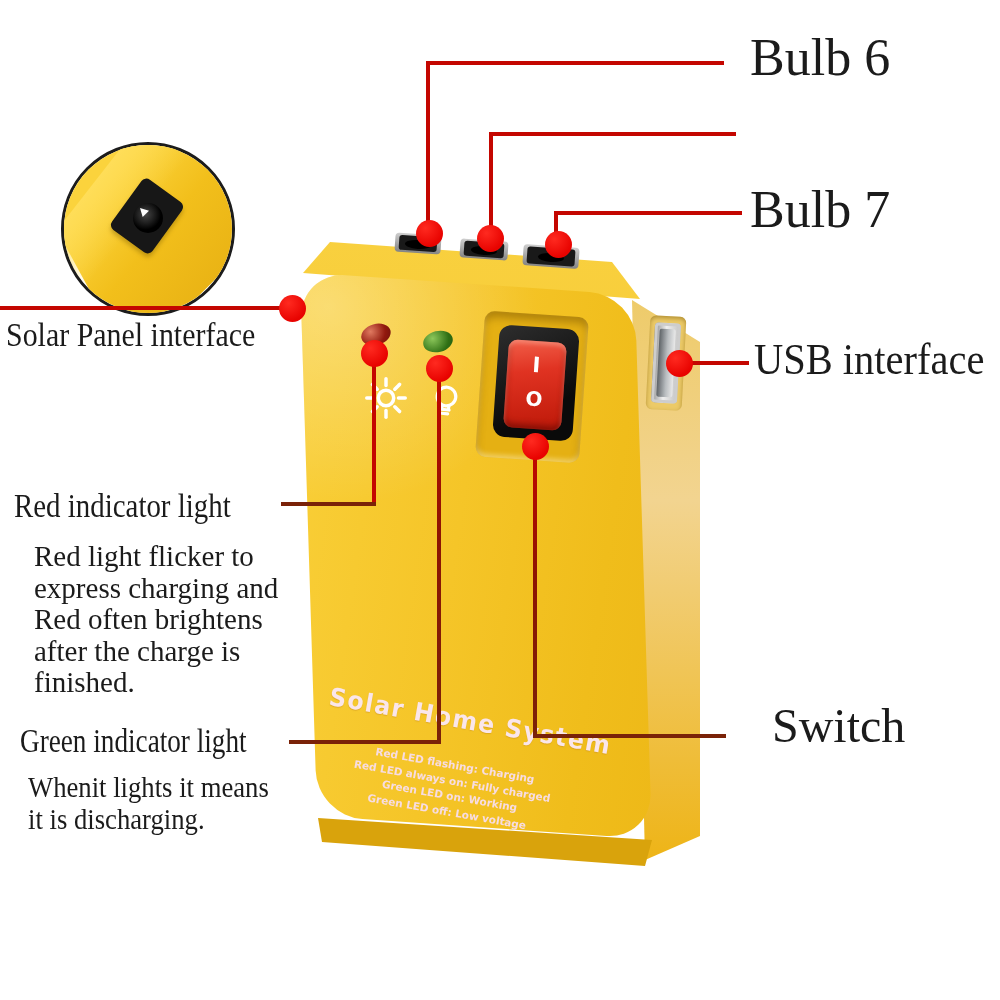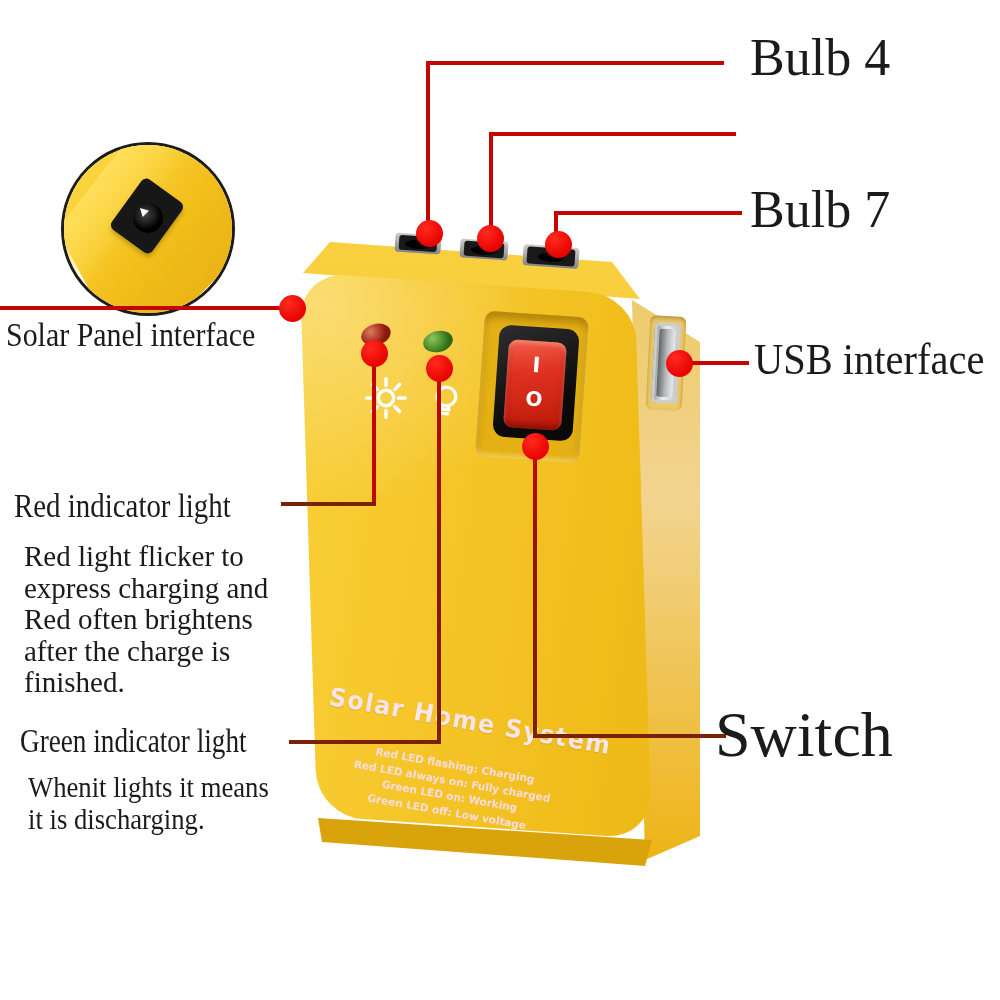--- a/index.html
+++ b/index.html
@@ -188,28 +188,28 @@
 
   <div class="dot" style="left:429px;top:233px;"></div>
   <div class="dot" style="left:490px;top:238px;"></div>
   <div class="dot" style="left:558px;top:244px;"></div>
   <div class="dot" style="left:292px;top:308px;"></div>
   <div class="dot" style="left:679px;top:363px;"></div>
   <div class="dot" style="left:374px;top:353px;"></div>
   <div class="dot" style="left:439px;top:368px;"></div>
   <div class="dot" style="left:535px;top:446px;"></div>
 
-  <div class="lbl" style="left:750px;top:28px;font-size:52px;">Bulb 4</div>
+  <div class="lbl" style="left:750px;top:28px;font-size:52px;">Bulb 6</div>
   <div class="lbl" style="left:750px;top:180px;font-size:52px;">Bulb 7</div>
   <div class="lbl" style="left:6px;top:316px;font-size:34px;transform:scaleX(.88);">Solar Panel interface</div>
   <div class="lbl" style="left:754px;top:334px;font-size:44px;transform:scaleX(.92);">USB interface</div>
   <div class="lbl" style="left:14px;top:487px;font-size:34px;transform:scaleX(.85);">Red indicator light</div>
-  <div class="note" style="left:24px;top:541px;">Red light flicker to
+  <div class="note" style="left:34px;top:541px;">Red light flicker to
 express charging and
 Red often brightens
 after the charge is
 finished.</div>
   <div class="lbl" style="left:20px;top:722px;font-size:34px;transform:scaleX(.80);">Green indicator light</div>
   <div class="note" style="left:28px;top:772px;transform:scaleX(.92);">Whenit lights it means
 it is discharging.</div>
-  <div class="lbl" style="left:715px;top:698px;font-size:64px;">Switch</div>
+  <div class="lbl" style="left:772px;top:698px;font-size:48px;">Switch</div>
 
 </div>
 
 </body></html>

